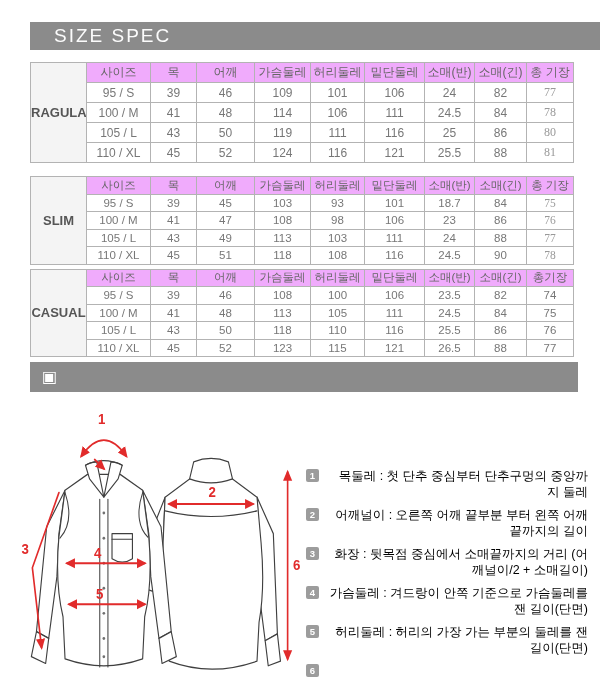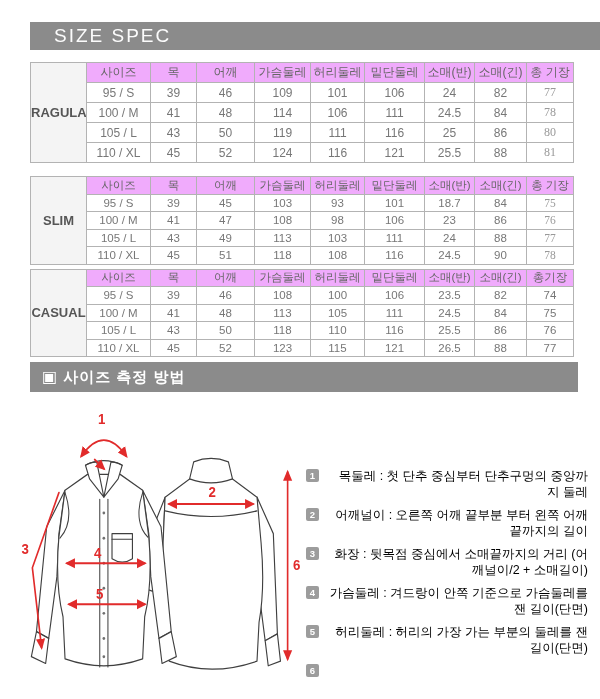--- a/index.html
+++ b/index.html
@@ -272,21 +272,20 @@
           <td>26.5</td>
           <td>88</td>
           <td>77</td>
         </tr>
       </tbody>
     </table>
 </div>
 
 <div class="section-bar">
   <span class="section-icon">▣</span>
-  <span class="section-title">사이즈 측정 방법</span>
 </div>
 
 <div class="measure-section">
   <div class="diagram-box">
     <svg width="292" height="278" viewBox="0 0 286 244" preserveAspectRatio="none" xmlns="http://www.w3.org/2000/svg">
       <defs>
         <marker id="ah" viewBox="0 0 8 8" markerWidth="7" markerHeight="7" refX="5.5" refY="4" orient="auto-start-reverse">
           <path class="rhead" d="M0,0.8 L7,4 L0,7.2 Z"></path>
         </marker>
       </defs>

